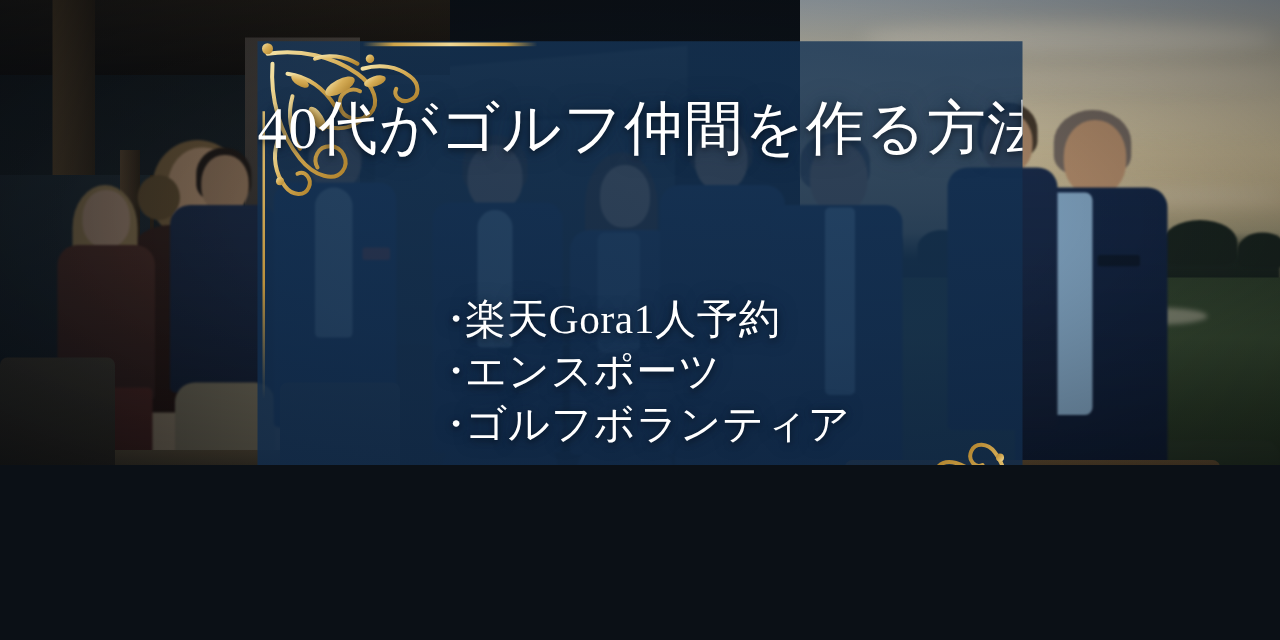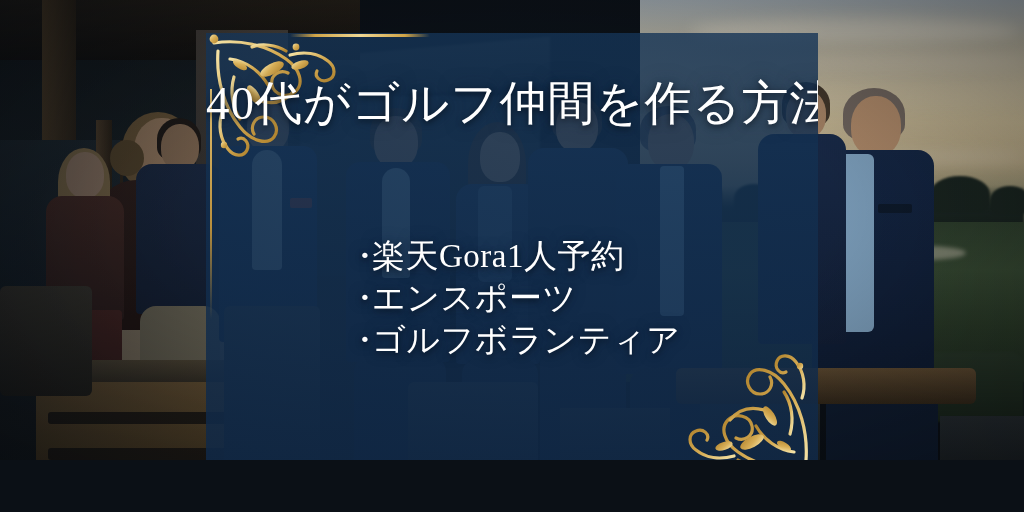--- a/index.html
+++ b/index.html
@@ -1,21 +1,21 @@
 <!DOCTYPE html>
 <html><head>
 <meta charset="utf-8">
 <style>
   html,body{margin:0;padding:0;}
   body{
     width:1024px;height:512px;overflow:hidden;
     font-family:"Liberation Serif","DejaVu Serif",serif;
     background:#0b1016;
   }
-  #stage{position:relative;width:1024px;height:460px;overflow:hidden;}
+  #stage{position:relative;width:1024px;height:372px;overflow:hidden;}
 
   
   .photo{position:absolute;inset:0;overflow:hidden;}
 
   
   .sky{
     position:absolute;left:640px;top:0;width:384px;height:225px;
     background:
       linear-gradient(180deg,#b9c3c9 0%,#c9c3ae 18%,#dccfae 38%,#e0cfa4 55%,#cfbc92 72%,#9f9a78 88%,#6d7257 100%);
   }

